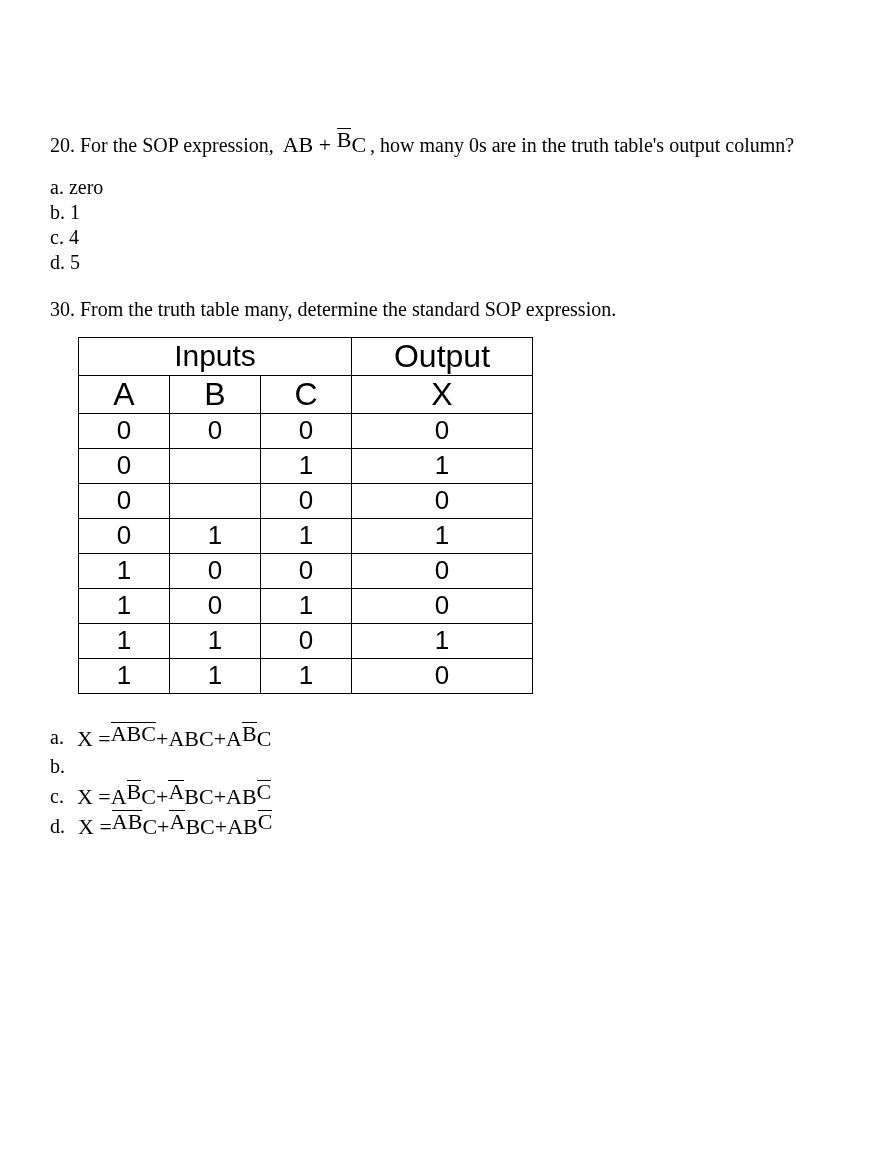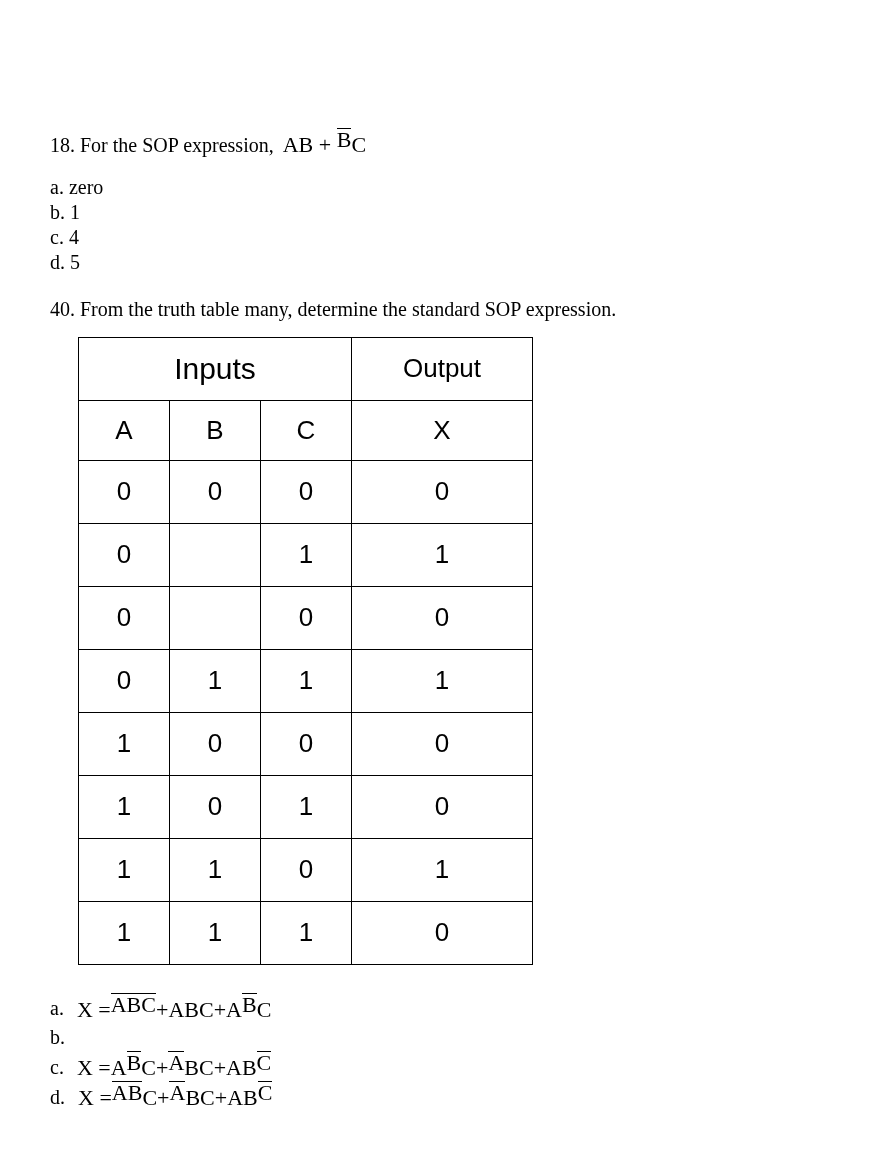--- a/index.html
+++ b/index.html
@@ -55,32 +55,32 @@
     margin: 14px 0 30px 28px;
   }
   table.truth {
     border-collapse: collapse;
     font-family: Arial, Helvetica, sans-serif;
     font-size: 26px;
     text-align: center;
   }
   table.truth th, table.truth td {
     border: 1.5px solid #000;
-    padding: 14px 10px;
+    padding: 0 10px;
     font-weight: normal;
     min-width: 70px;
   }
   table.truth th[colspan] {
     font-size: 30px;
   }
   table.truth .outcol {
     min-width: 160px;
   }
   table.truth thead th {
-    font-size: 26px;
+    font-size: 32px;
   }
   table.truth tbody td {
     font-size: 26px;
     height: 34px;
   }
   .answer-list {
     margin-top: 20px;
     line-height: 1.35;
   }
   .answer-list .opt {
@@ -97,28 +97,29 @@
     font-size: 22px;
   }
 </style>
 </head>
 <body>
 
 <div class="page">
 
   <div class="question">
     <div class="q-line">
-      <span>18.</span>
+      <span>20.</span>
       <span> For the SOP expression, </span>
       <span class="math">
         <span>AB</span>
         <span> + </span>
         <span class="bar">B</span>
         <span>C</span>
       </span>
+      <span>, how many 0s are in the truth table's output column?</span>
     </div>
 
     <div class="options">
       <div class="opt">
         <span class="opt-label">a. </span>
         <span>zero</span>
       </div>
       <div class="opt">
         <span class="opt-label">b. </span>
         <span>1</span>
@@ -129,21 +130,21 @@
       </div>
       <div class="opt">
         <span class="opt-label">d. </span>
         <span>5</span>
       </div>
     </div>
   </div>
 
   <div class="question">
     <div class="q-line">
-      <span>40.</span>
+      <span>30.</span>
       <span> From the truth table many, determine the standard SOP expression.</span>
     </div>
 
     <div class="truth-table-wrap">
       <table class="truth">
         <thead>
           <tr>
             <th colspan="3">Inputs</th>
             <th class="outcol">Output</th>
           </tr>

